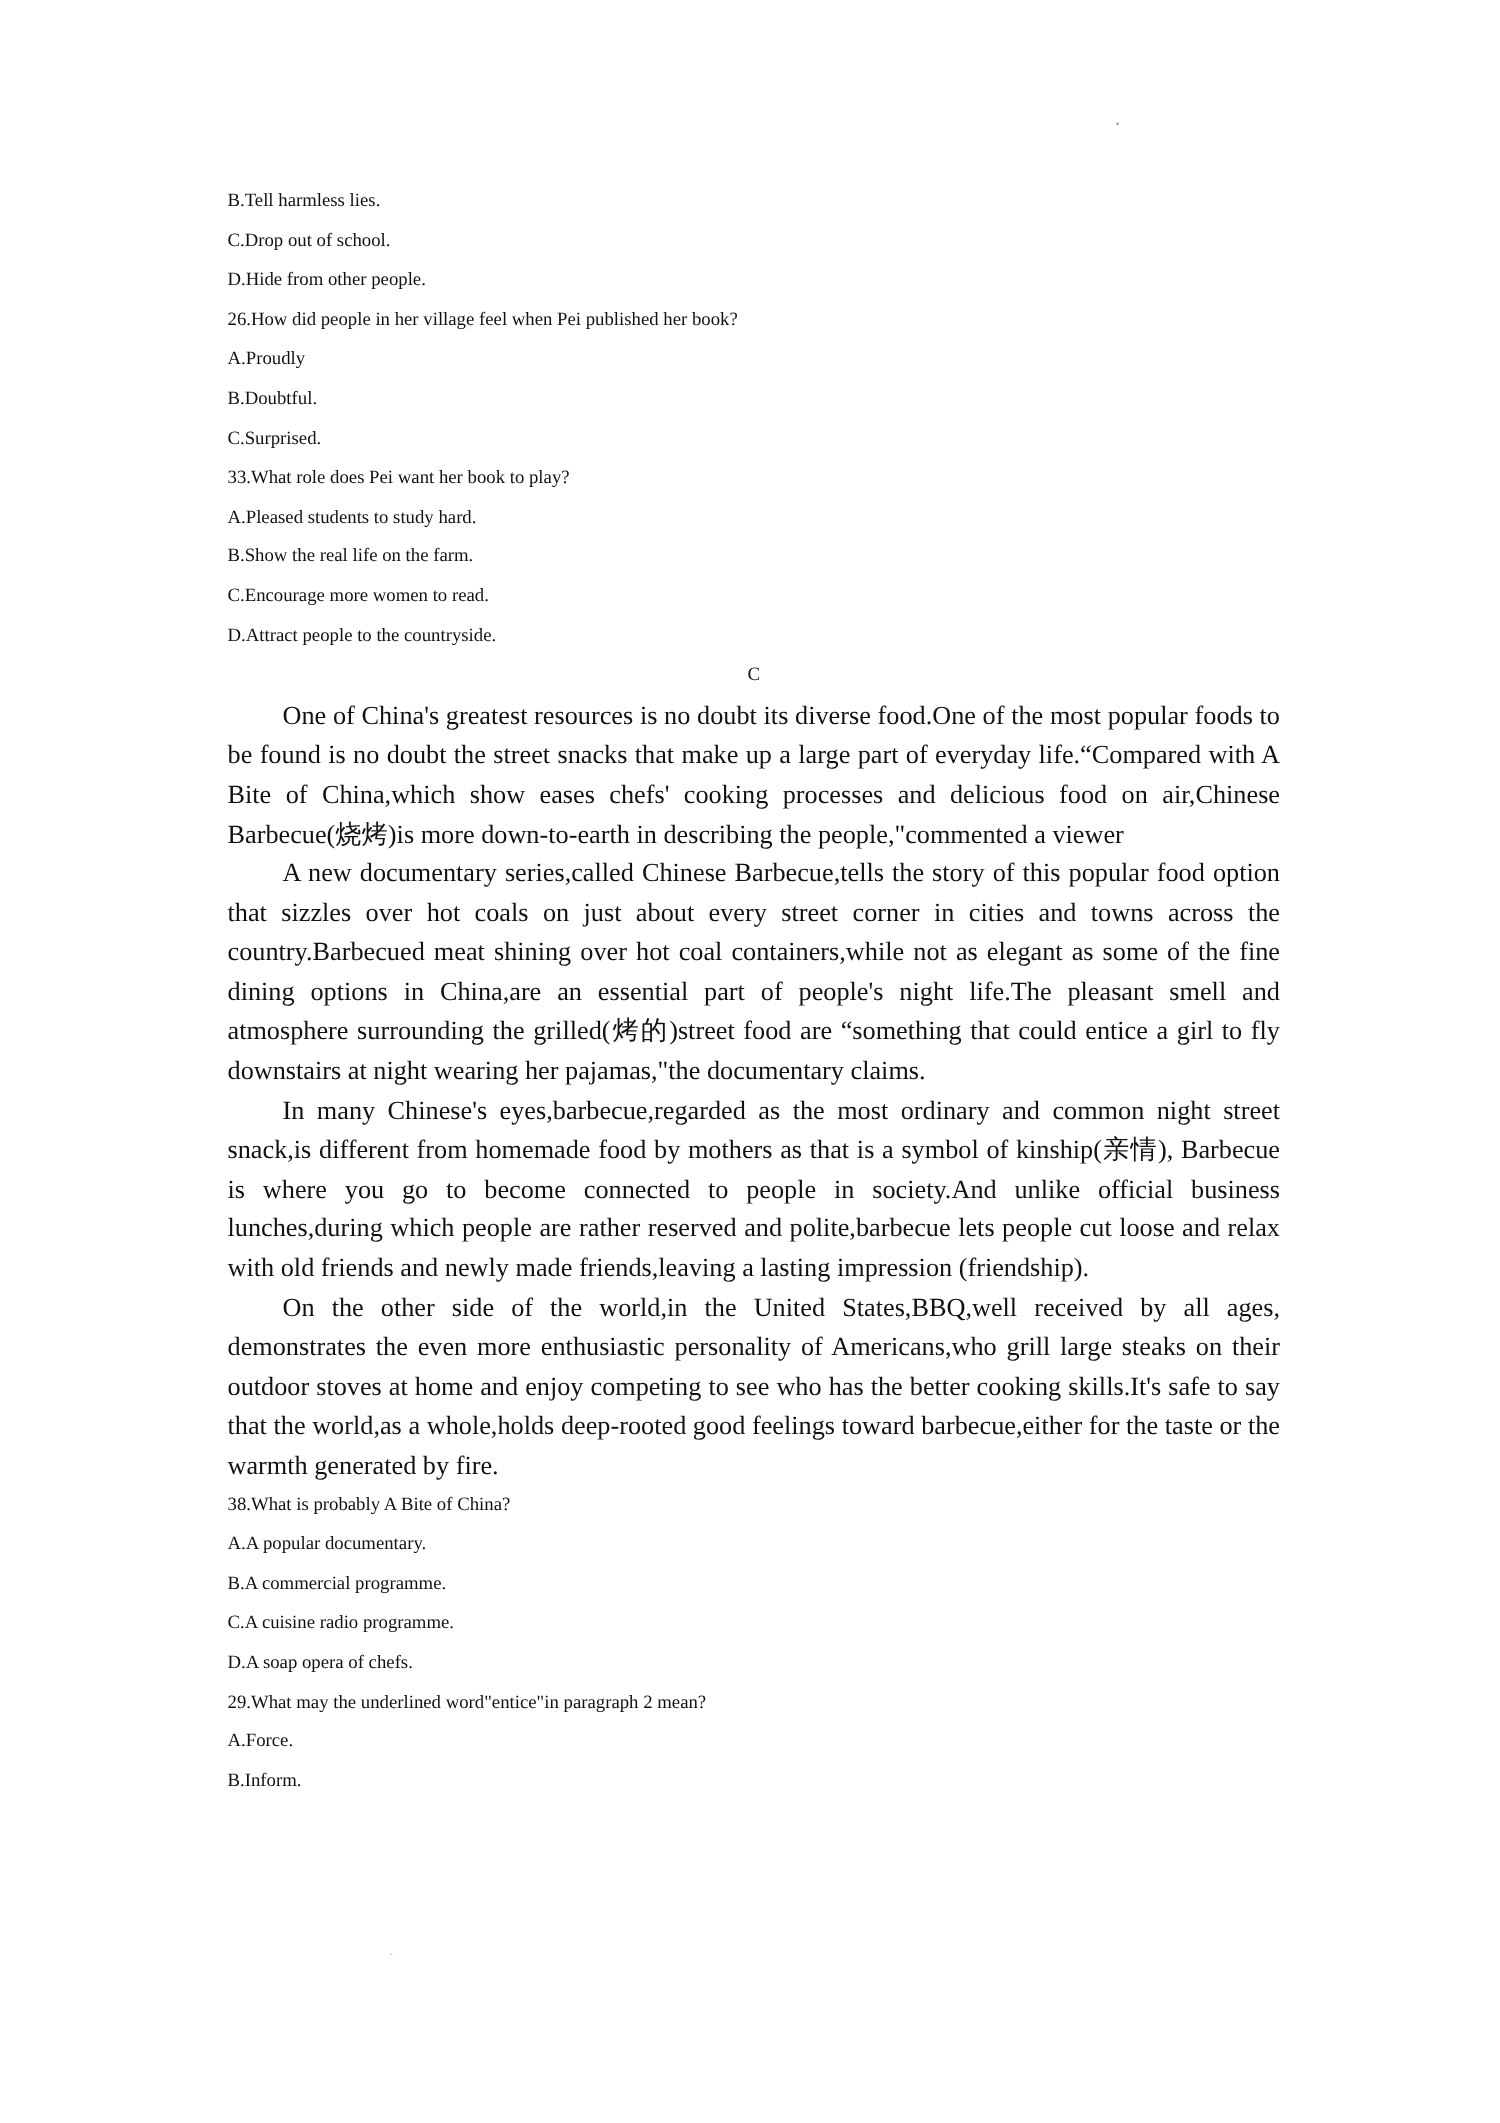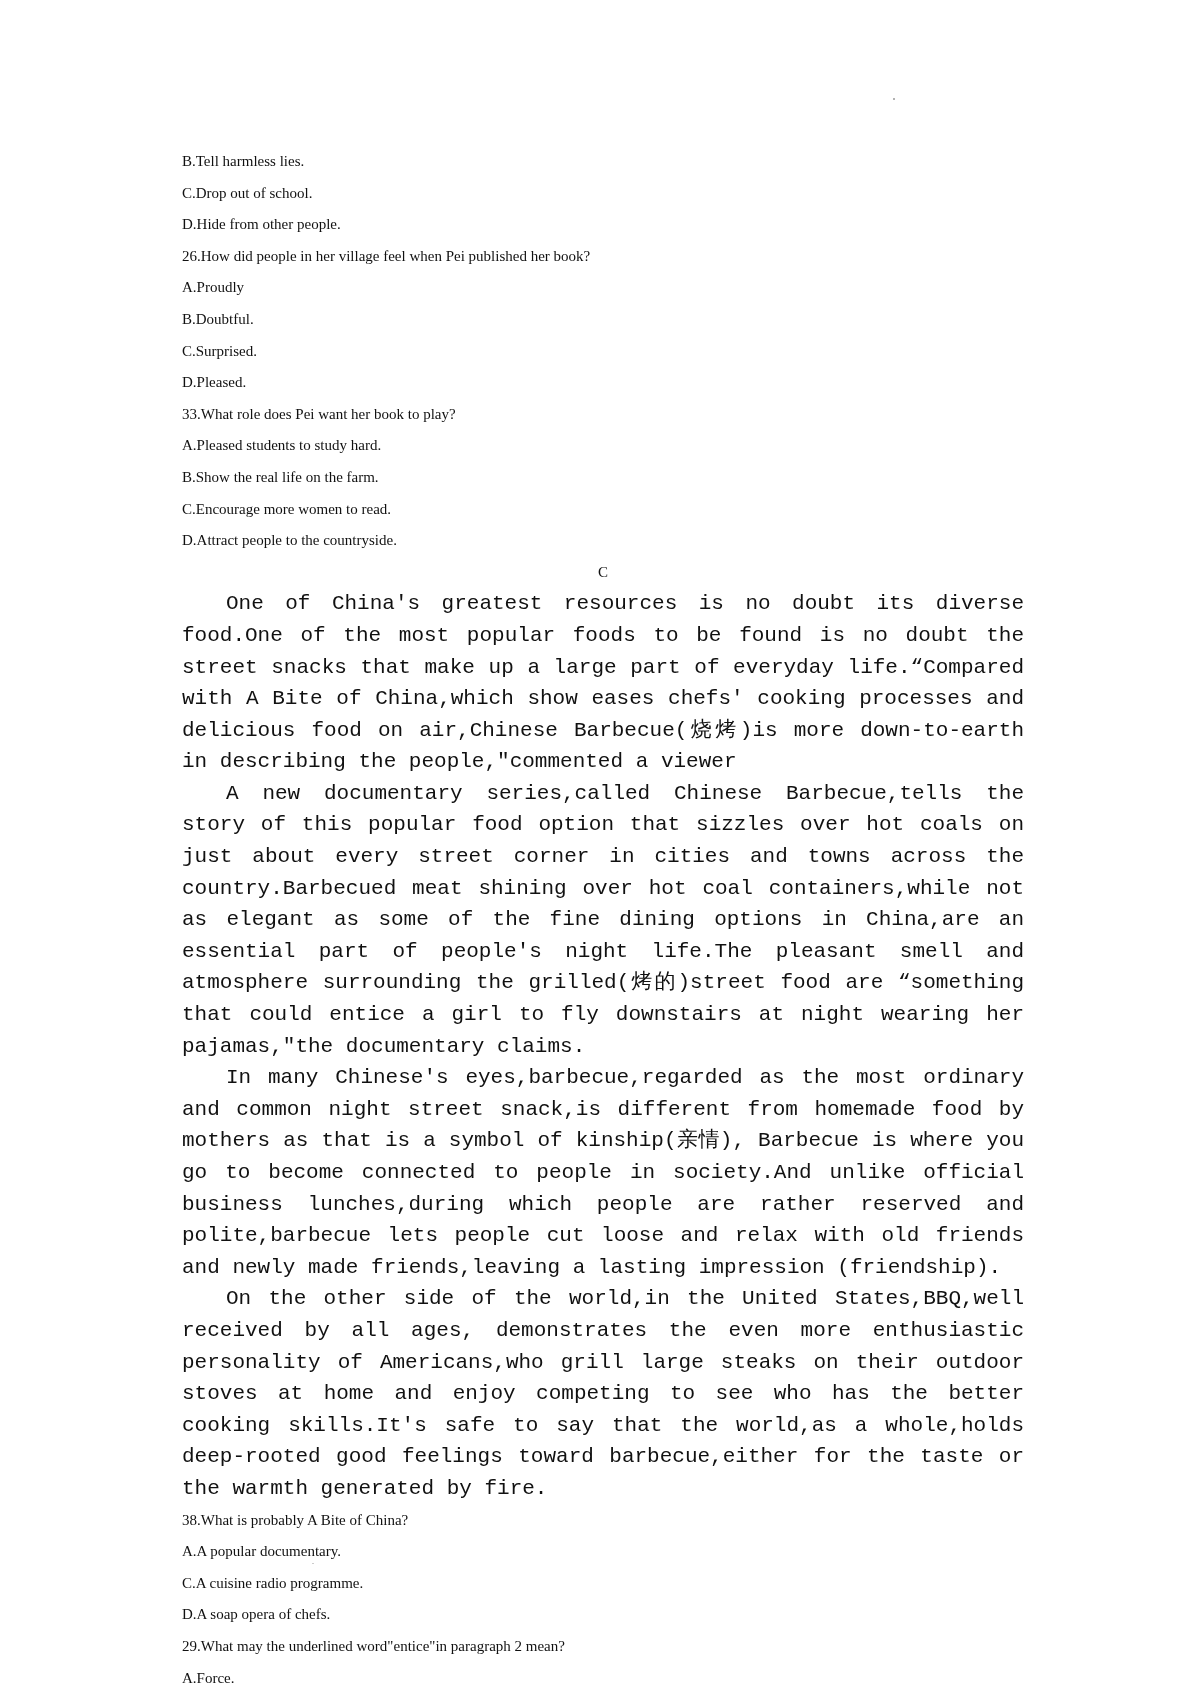--- a/index.html
+++ b/index.html
@@ -8,21 +8,20 @@
       font-family: "Liberation Serif", "DejaVu Serif", serif;
       color: #111111;
     }
     .page { position: absolute; left: 182px; top: 146px; width: 842px; }
     .line { font-size: 15px; line-height: 31.6px; height: 31.6px; white-space: nowrap; }
     .center { text-align: center; }
     .para {
       font-size: 21px; line-height: 31.6px;
       text-align: justify; text-indent: 44px;
       margin: 0;
-      font-family: Liberation Mono, monospace;
     }
     .dot {
       position: absolute; left: 893px; top: 98px; width: 2px; height: 2px;
       background: #999; border-radius: 1px;
     }
     .dot2 {
       position: absolute; left: 312px; top: 1563px; width: 2px; height: 1px;
       background: #ccc;
     }
   </style>
@@ -37,21 +36,20 @@
     <div class="line">B.Tell harmless lies.</div>
     <div class="line">C.Drop out of school.</div>
     <div class="line">D.Hide from other people.</div>
   </div>
 
   <div>
     <div class="line">26.How did people in her village feel when Pei published her book?</div>
     <div class="line">A.Proudly</div>
     <div class="line">B.Doubtful.</div>
     <div class="line">C.Surprised.</div>
-    <div class="line">D.Pleased.</div>
   </div>
 
   <div>
     <div class="line">33.What role does Pei want her book to play?</div>
     <div class="line">A.Pleased students to study hard.</div>
     <div class="line">B.Show the real life on the farm.</div>
     <div class="line">C.Encourage more women to read.</div>
     <div class="line">D.Attract people to the countryside.</div>
   </div>
 
@@ -60,20 +58,21 @@
   <div>
     <p class="para">One of China's greatest resources is no doubt its diverse food.One of the most popular foods to be found is no doubt the street snacks that make up a large part of everyday life.“Compared with A Bite of China,which show eases chefs' cooking processes and delicious food on air,Chinese Barbecue(烧烤)is more down-to-earth in describing the people,"commented a viewer</p>
     <p class="para">A new documentary series,called Chinese Barbecue,tells the story of this popular food option that sizzles over hot coals on just about every street corner in cities and towns across the country.Barbecued meat shining over hot coal containers,while not as elegant as some of the fine dining options in China,are an essential part of people's night life.The pleasant smell and atmosphere surrounding the grilled(烤的)street food are “something that could entice a girl to fly downstairs at night wearing her pajamas,"the documentary claims.</p>
     <p class="para">In many Chinese's eyes,barbecue,regarded as the most ordinary and common night street snack,is different from homemade food by mothers as that is a symbol of kinship(亲情), Barbecue is where you go to become connected to people in society.And unlike official business lunches,during which people are rather reserved and polite,barbecue lets people cut loose and relax with old friends and newly made friends,leaving a lasting impression (friendship).</p>
     <p class="para">On the other side of the world,in the United States,BBQ,well received by all ages, demonstrates the even more enthusiastic personality of Americans,who grill large steaks on their outdoor stoves at home and enjoy competing to see who has the better cooking skills.It's safe to say that the world,as a whole,holds deep-rooted good feelings toward barbecue,either for the taste or the warmth generated by fire.</p>
   </div>
 
   <div>
     <div class="line">38.What is probably A Bite of China?</div>
     <div class="line">A.A popular documentary.</div>
+    <div class="line">B.A commercial programme.</div>
     <div class="line">C.A cuisine radio programme.</div>
     <div class="line">D.A soap opera of chefs.</div>
   </div>
 
   <div>
     <div class="line">29.What may the underlined word"entice"in paragraph 2 mean?</div>
     <div class="line">A.Force.</div>
     <div class="line">B.Inform.</div>
   </div>
 </div>

